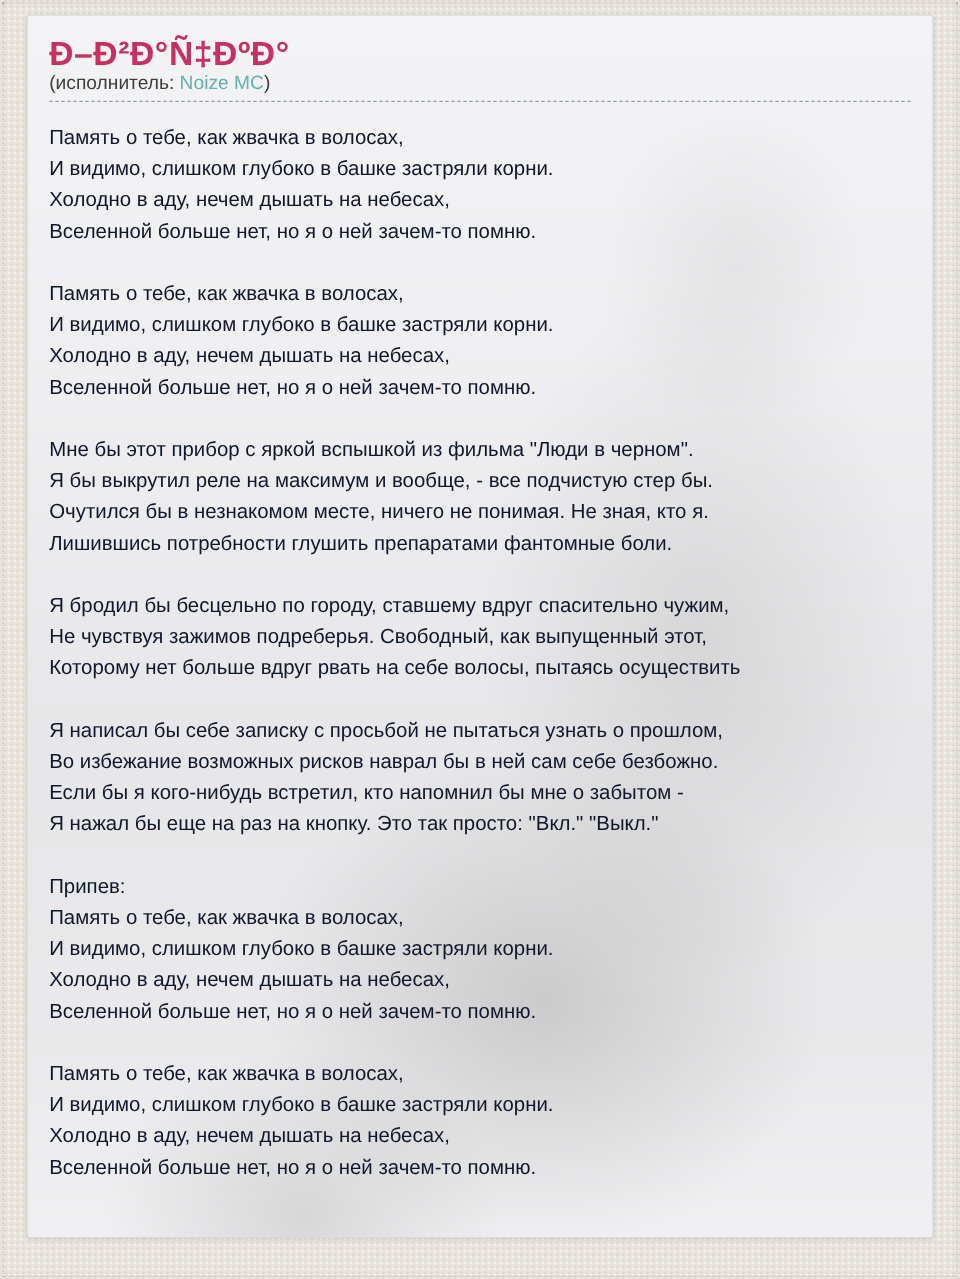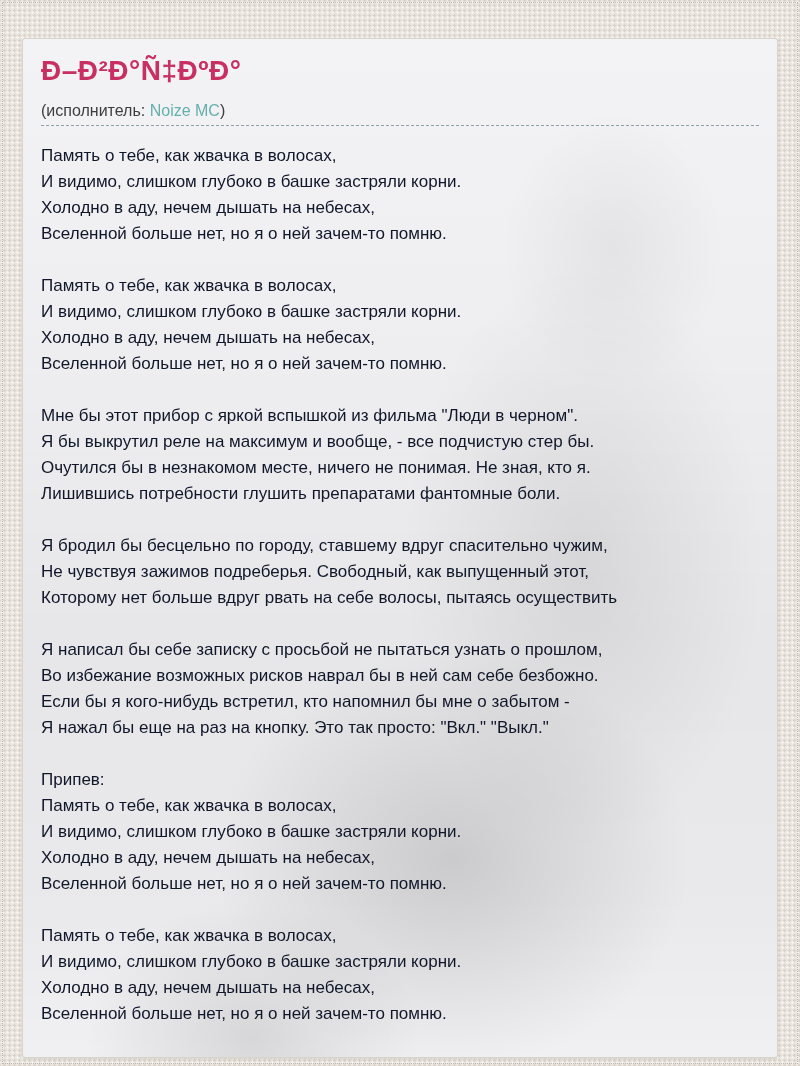--- a/index.html
+++ b/index.html
@@ -17,21 +17,21 @@
     font-family: "Liberation Sans", sans-serif;
   }
   .dotted-frame {
     position: absolute;
     left: 2px; top: 2px; right: 2px; bottom: 2px;
     border: 1px dotted #bdb6ac;
     pointer-events: none;
   }
   .card {
     position: absolute;
-    left: 22px; top: 38px;
+    left: 22px; top: 12px;
     width: 756px; height: 1020px;
     box-sizing: border-box;
     background: #f3f2f4;
     border: 1px solid #d7d4d0;
     border-radius: 3px;
     box-shadow: 0 1px 3px rgba(0,0,0,0.10);
     overflow: hidden;
   }
   .photo {
     position: absolute;
@@ -51,21 +51,21 @@
   }
   .title {
     margin: 0;
     font-size: 28px;
     line-height: 30px;
     font-weight: bold;
     color: #c73061;
     letter-spacing: 0.5px;
   }
   .artist-line {
-    margin-top: 15px;
+    margin-top: 0;
     font-size: 16px;
     line-height: 20px;
     color: #3d3d3d;
   }
   .artist-link {
     color: #64b0ad;
     text-decoration: none;
     cursor: pointer;
   }
   .divider {

